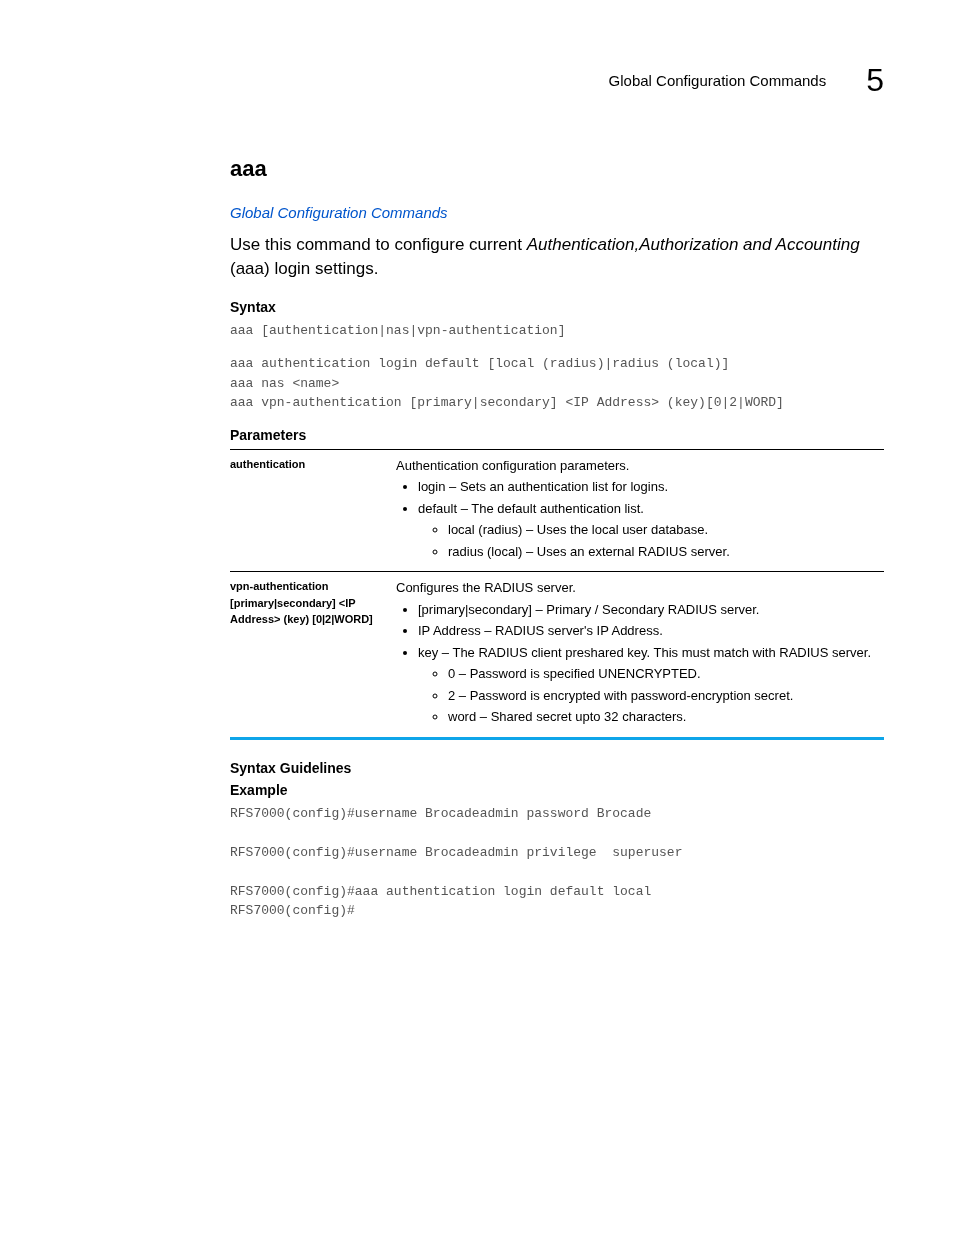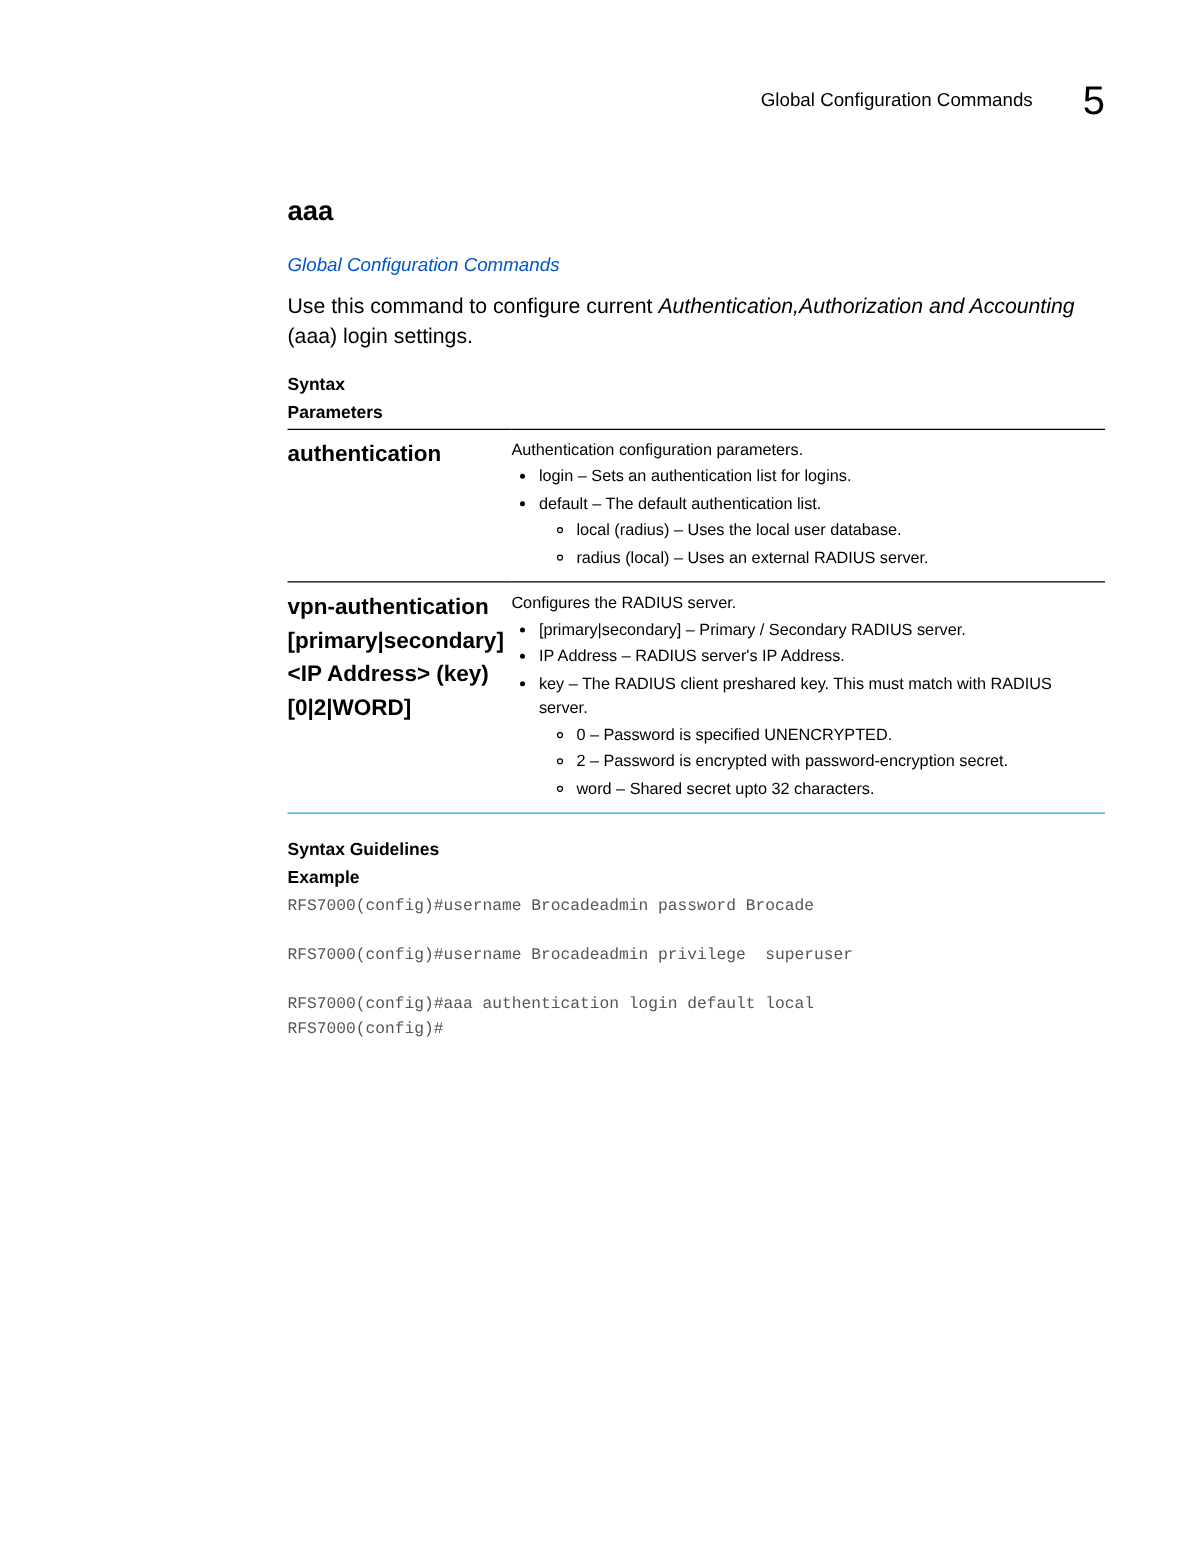--- a/index.html
+++ b/index.html
@@ -81,26 +81,26 @@
     margin-top: 4px;
     margin-bottom: 20px;
   }
   table.params td {
     border-top: 1px solid #000;
     vertical-align: top;
     padding: 6px 6px 8px 0;
     line-height: 1.5;
   }
   table.params tr:last-child td {
-    border-bottom: 1px solid #0ea5e9;
+    border-bottom: 3px solid #0ea5e9;
   }
   table.params td.term {
     width: 160px;
     font-weight: bold;
-    font-size: 18px;
+    font-size: 11px;
   }
   ul.b {
     margin: 2px 0 0 0;
     padding-left: 22px;
   }
   ul.b li {
     margin-bottom: 2px;
   }
   ul.b ul.b {
     padding-left: 30px;
@@ -122,20 +122,24 @@
 
     <a class="link" href="#">Global Configuration Commands</a>
 
     <p class="body">
       <span>Use this command to configure current</span>
       <em>Authentication,Authorization and Accounting</em>
       <span>(aaa) login settings.</span>
     </p>
 
     <div class="subhead">Syntax</div>
+    <pre class="code">aaa [authentication|nas|vpn-authentication]</pre>
+    <pre class="code">aaa authentication login default [local (radius)|radius (local)]
+aaa nas &lt;name&gt;
+aaa vpn-authentication [primary|secondary] &lt;IP Address&gt; (key)[0|2|WORD]</pre>
 
     <div class="subhead">Parameters</div>
 
     <table class="params">
       <tbody>
           <tr>
         <td class="term">authentication</td>
         <td>
           <span>Authentication configuration parameters.</span>
           <ul class="b">

